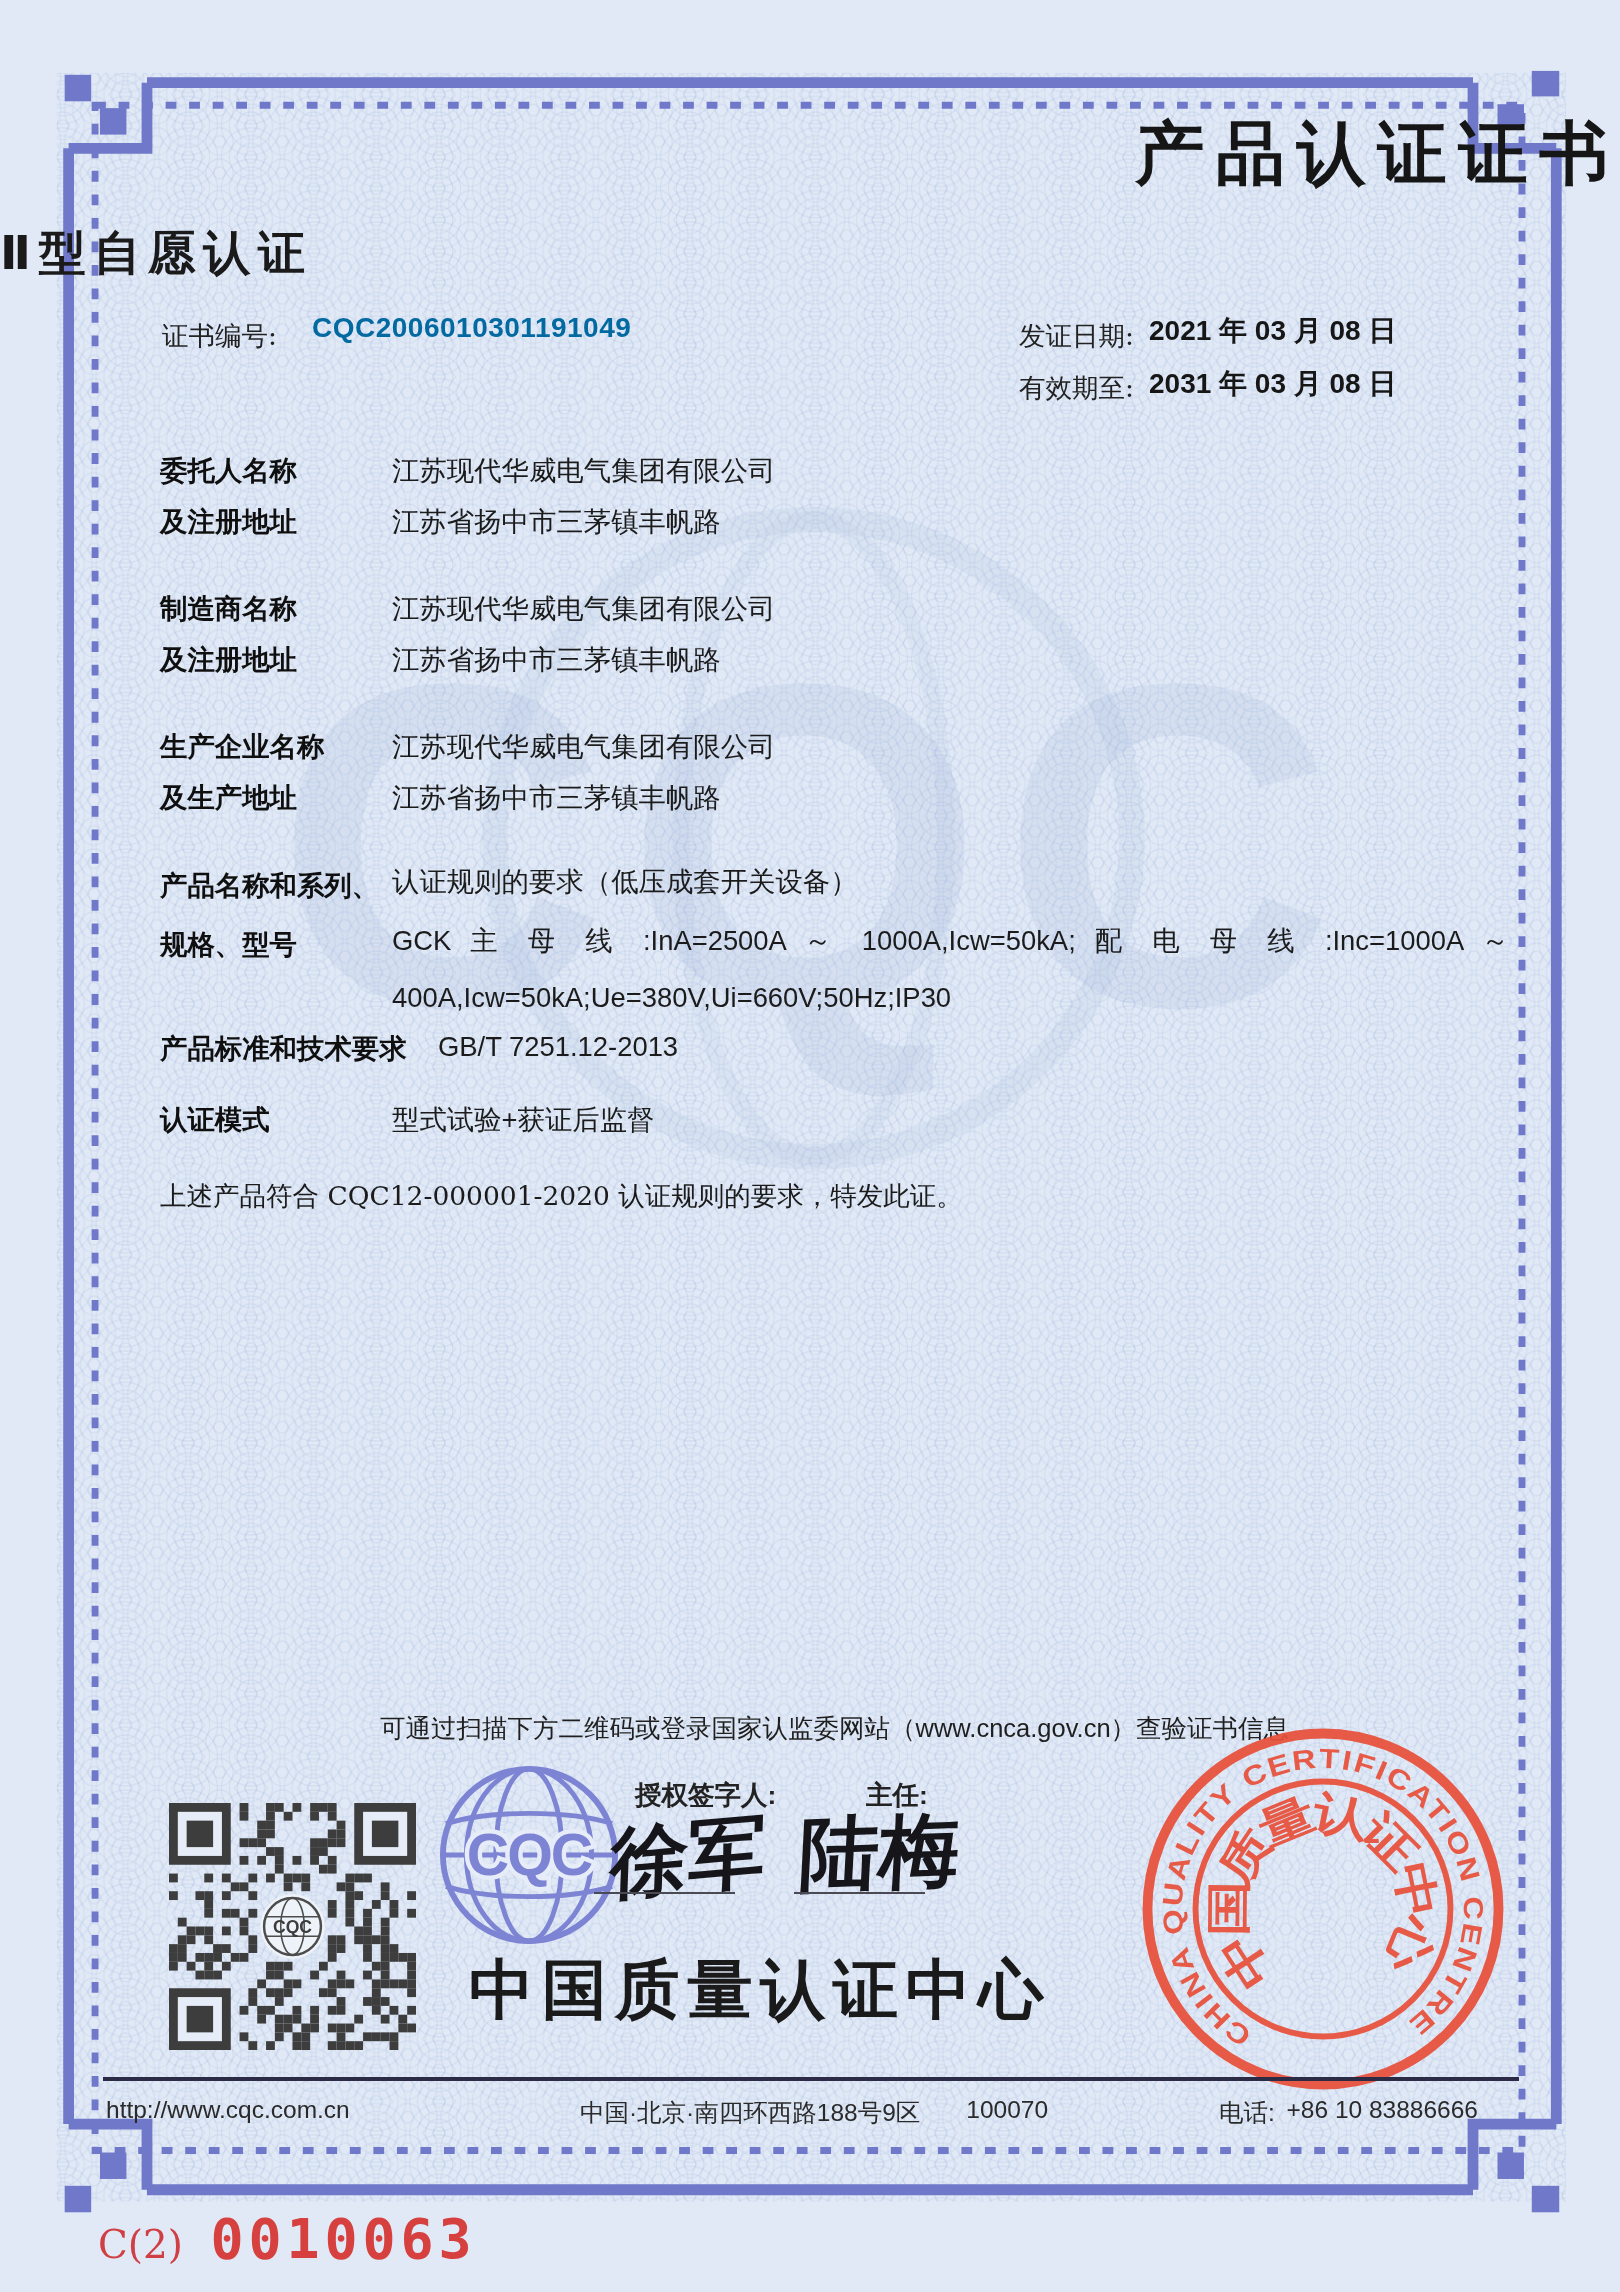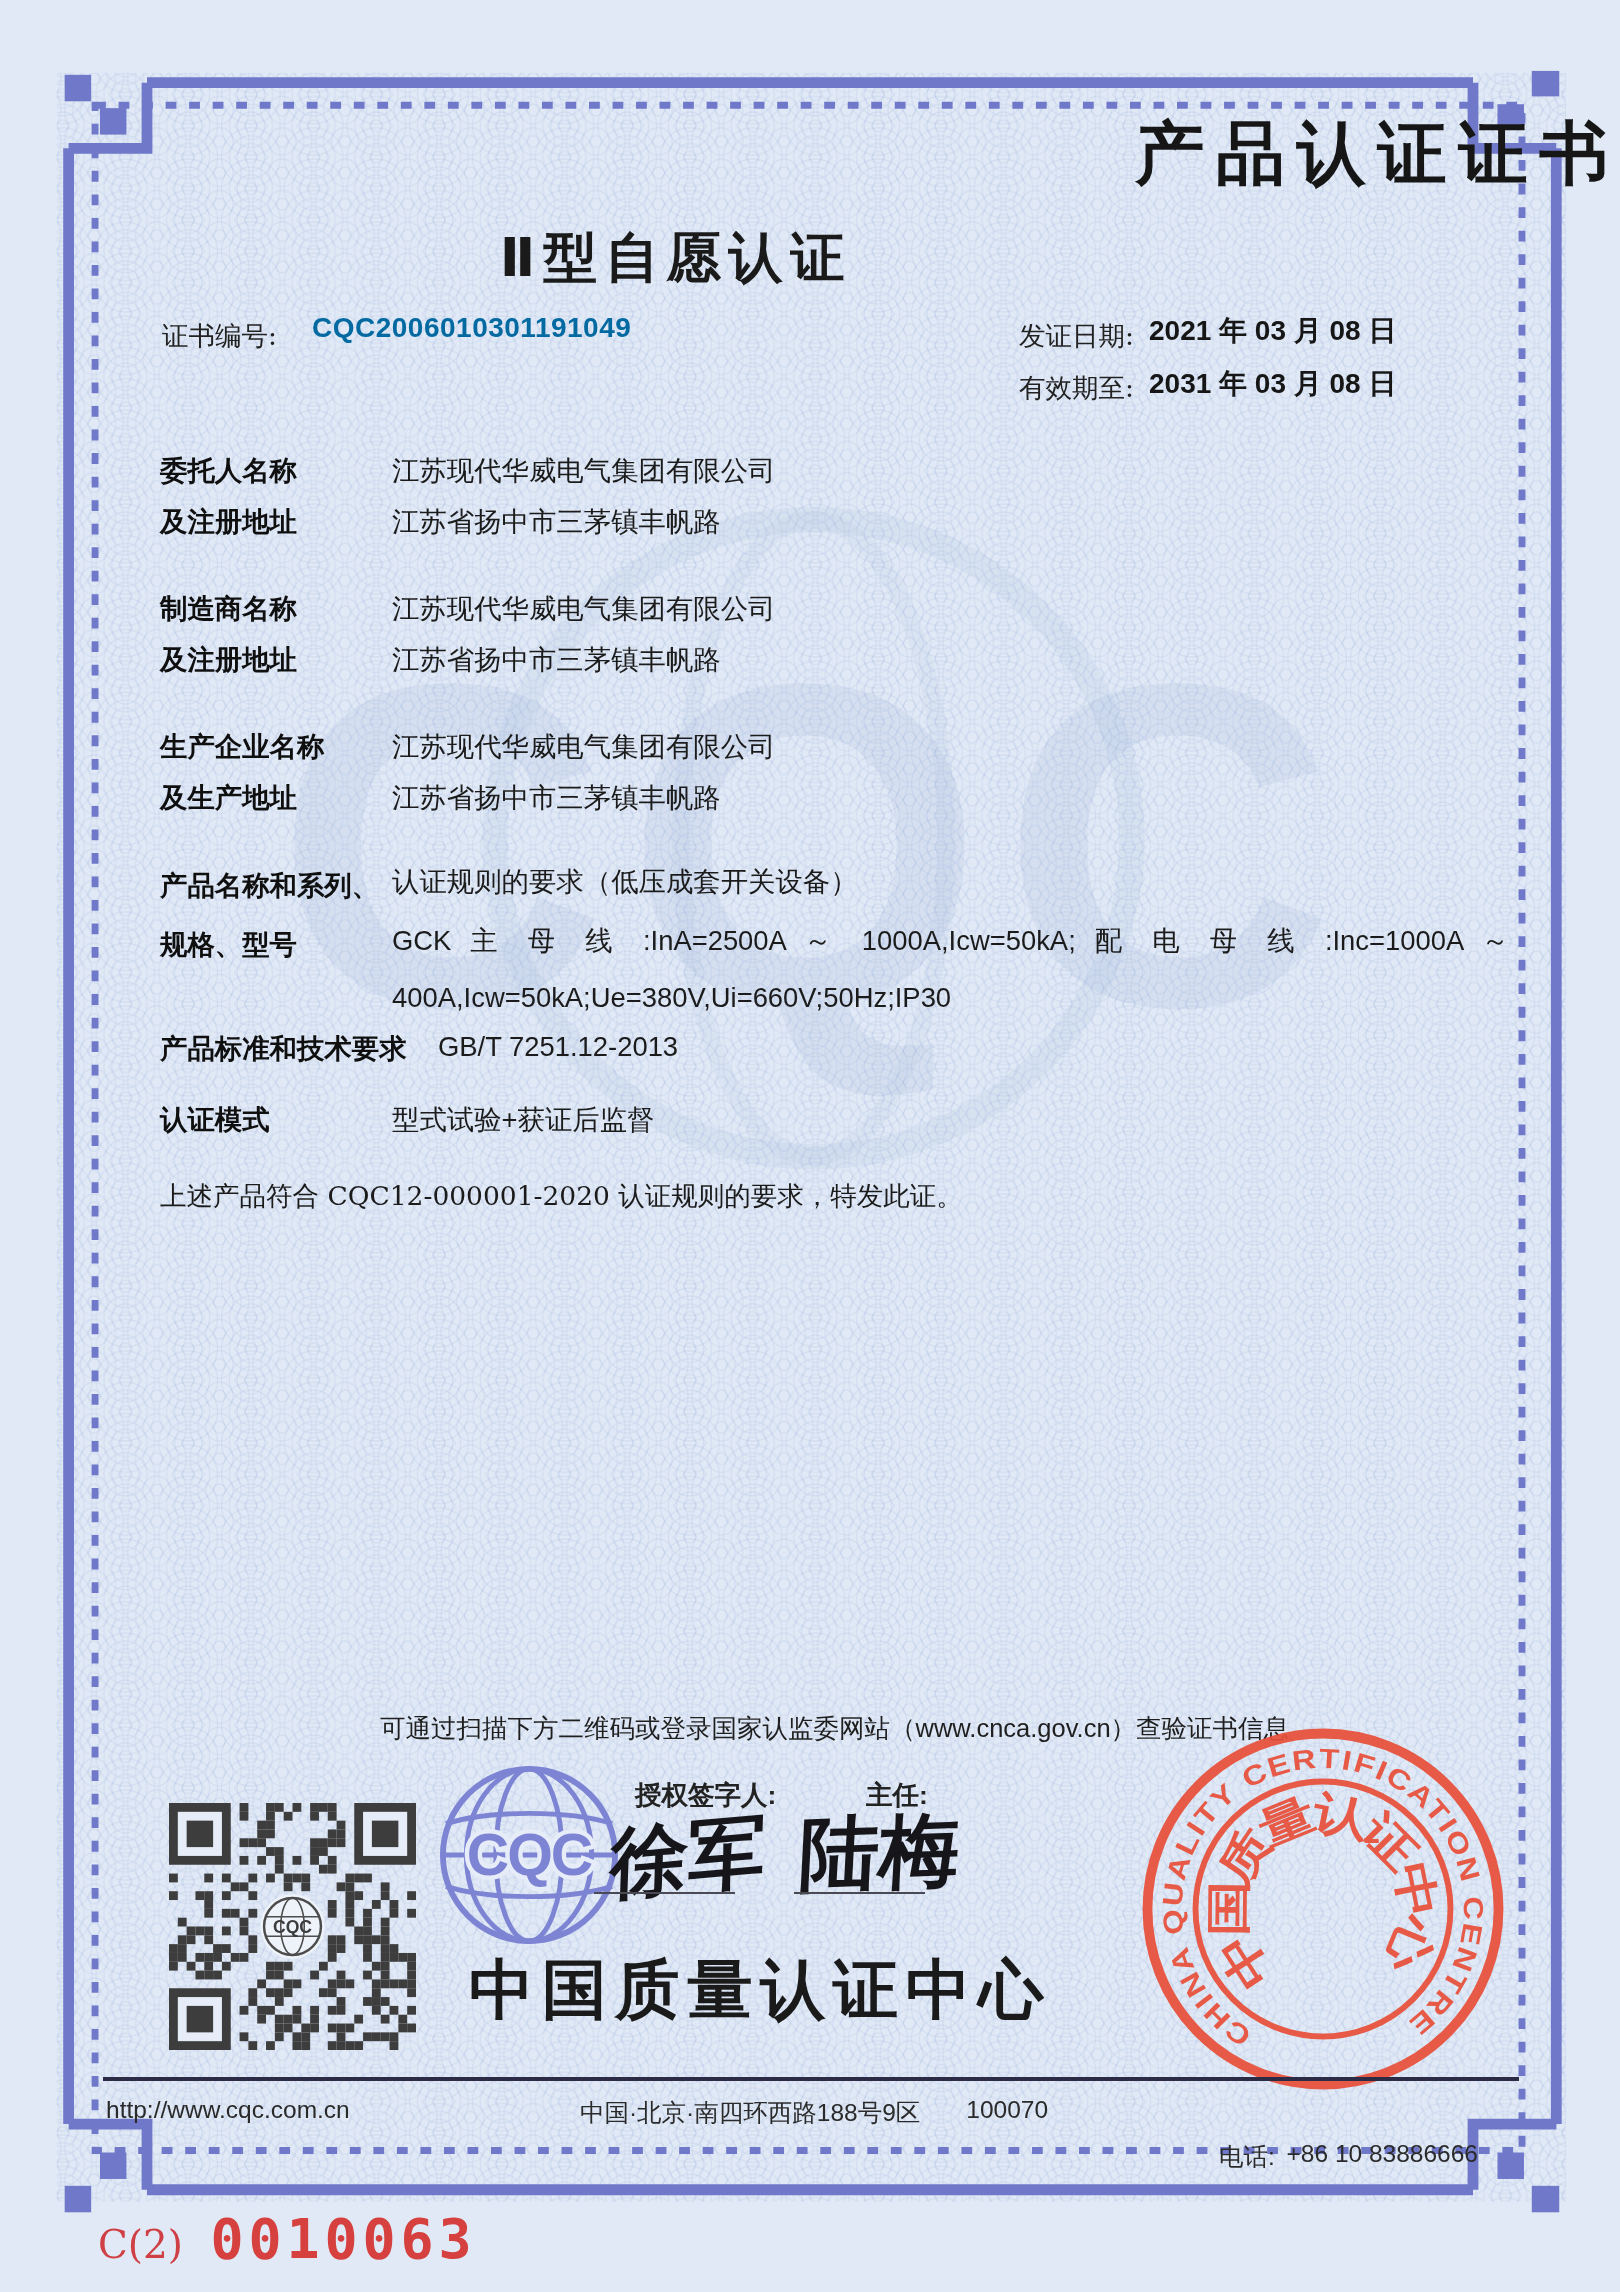--- a/index.html
+++ b/index.html
@@ -15,22 +15,22 @@
   svg{display:block;}
 
   
   .watermark{position:absolute;left:0;top:0;z-index:0;}
   .border-svg{position:absolute;left:0;top:0;z-index:1;pointer-events:none;}
   .content{position:absolute;inset:0;z-index:2;}
 
   
   .title{left:0;top:108px;width:1620px;text-align:right;
     font-size:69px;font-weight:700;letter-spacing:11.8px;color:#161616;}
-  .subtitle{left:0;top:222px;width:1352px;text-align:center;
-    font-size:54px;font-weight:600;letter-spacing:7.8px;color:#1a1a1a;}
+  .subtitle{left:0;top:222px;width:1352px;text-align:left;
+    font-size:47px;font-weight:600;letter-spacing:7.8px;color:#1a1a1a;}
 
   .kai{font-family:"DejaVu Serif","Liberation Serif",serif;}
 
   .certno-label{left:162px;top:318px;font-size:26.5px;color:#222;}
   .certno-value{left:279px;top:312px;font-size:28px;font-weight:700;letter-spacing:0.5px;color:#0369a1;margin-left:33px;}
   .issue-label{left:1019px;top:318px;font-size:26.5px;color:#222;}
   .issue-value{left:1149px;top:312px;font-size:28px;font-weight:600;color:#161616;}
   .expiry-label{left:1019px;top:370px;font-size:26.5px;color:#222;}
   .expiry-value{left:1149px;top:365px;font-size:28px;font-weight:600;color:#161616;}
 
@@ -62,21 +62,21 @@
   .sig-line1{left:594px;top:1892px;width:141px;}
   .sig-line2{left:794px;top:1892px;width:131px;}
   .org-name{left:469px;top:1946px;font-size:65px;font-weight:600;letter-spacing:7.8px;color:#1a1a1a;}
   .stamp{left:1121px;top:1707px;opacity:.93;}
 
   
   .footer-line{left:103px;top:2077px;width:1416px;height:3.9px;background:#2b2b45;}
   .website{left:106px;top:2096px;font-size:24.5px;font-weight:500;color:#2a2a2a;}
   .address-wrap{left:412px;top:2096px;width:804px;display:flex;justify-content:center;gap:46px;
     font-size:24.5px;font-weight:500;color:#2a2a2a;}
-  .phone-wrap{top:2096px;right:142px;display:flex;gap:11.8px;font-size:24.5px;font-weight:500;color:#2a2a2a;margin-top:44px;}
+  .phone-wrap{top:2096px;right:142px;display:flex;gap:11.8px;font-size:24.5px;font-weight:500;color:#2a2a2a;}
 
   .serial{left:98px;top:2207px;display:flex;align-items:baseline;gap:27.4px;}
   .serial-prefix{font-family:"DejaVu Serif","Liberation Serif",serif;font-size:39px;color:#cf3f44;}
   .serial-number{font-family:"DejaVu Sans Mono","Liberation Mono",monospace;font-size:55px;
     font-weight:700;letter-spacing:4.9px;color:#d6403e;}
 </style>
 </head>
 <body>
 
 <div class="page">

